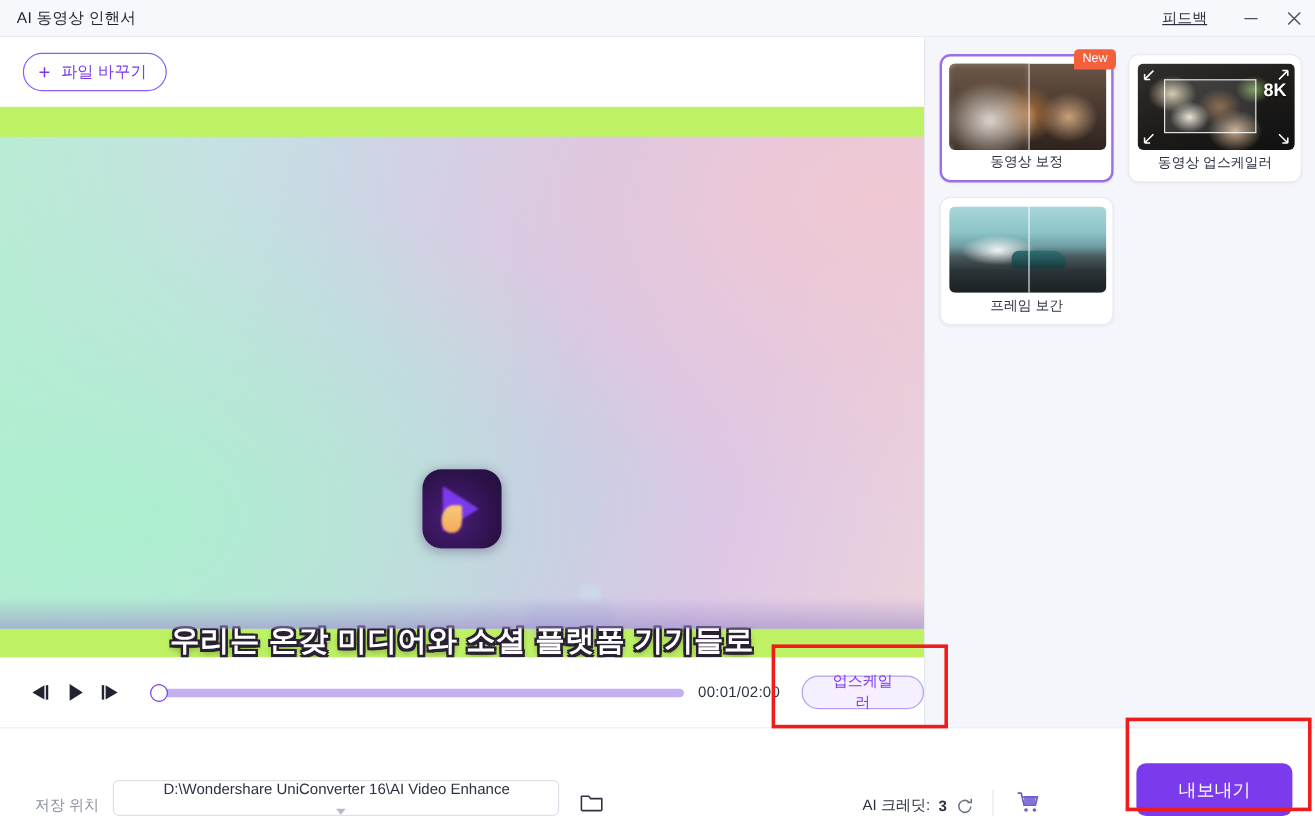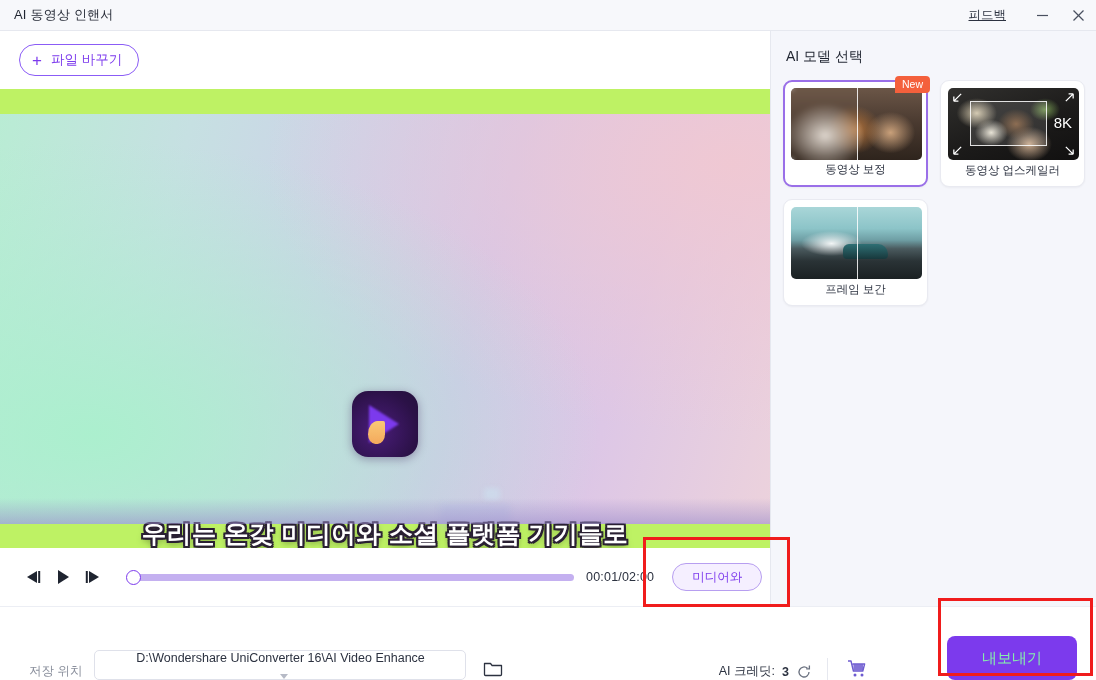--- a/index.html
+++ b/index.html
@@ -161,22 +161,22 @@
   .split {
     position: absolute; top: 0; bottom: 0; left: 50%; width: 1.5px;
     background: rgba(255,255,255,.85);
   }
   .badge-new {
     position: absolute; right: -4px; top: -6px; background: #f4603c;
     color: #ffffff; font-size: 10.5px; padding: 2px 7px; border-radius: 4px 4px 4px 0;
     line-height: 13px;
   }
   .badge-8k {
-    position: absolute; right: 7px; top: 26px; color: #ffffff;
-    font-size: 15px; font-weight: 400; text-shadow: 0 1px 2px rgba(0,0,0,.6);
+    position: absolute; right: 7px; top: 14px; color: #ffffff;
+    font-size: 15px; font-weight: 700; text-shadow: 0 1px 2px rgba(0,0,0,.6);
   }
   .corner { position: absolute; width: 11px; height: 11px; color: #ffffff; }
   .crop-rect {
     position: absolute; left: 22px; top: 13px; width: 77px; height: 45px;
     border: 1.4px solid rgba(255,255,255,.85); background: rgba(255,255,255,.12);
   }
   
   .img-pets {
     width: 100%; height: 100%;
     background:
@@ -249,21 +249,21 @@
   .credits {
     position: absolute; right: 284px; display: flex; align-items: center; gap: 7px;
     font-size: 12.5px; color: #2c3240; white-space: nowrap;
   }
   .credits b { font-weight: 700; }
   .refresh-btn { width: 16px; height: 16px; cursor: pointer; }
   .divider { position: absolute; right: 268px; width: 1px; height: 22px; background: #e6e8ef; }
   .cart-btn { position: absolute; right: 228px; width: 22px; height: 22px; cursor: pointer; }
   .export-btn {
     position: absolute; right: 19px; width: 130px; height: 44px; border: none;
-    border-radius: 8px; background: #7c3aed; color: #86efac; font-size: 15px;
+    border-radius: 8px; background: #7c3aed; color: #ffffff; font-size: 15px;
     cursor: pointer; font-family: inherit;
   }
 
   
   .redbox { position: absolute; border: 3px solid #f01c1c; pointer-events: none; }
   #redbox-preview { left: 643px; top: 537px; width: 147px; height: 70px; }
   #redbox-export  { left: 938px; top: 598px; width: 155px; height: 78px; }
 </style>
 </head>
 <body>
@@ -329,27 +329,26 @@
       </div>
 
       <div class="track-wrap">
         <div class="track"></div>
         <div class="thumb"></div>
       </div>
 
       <div class="timecode">00:01/02:00</div>
 
       <button class="preview-btn">
-        <span>미디어와</span>
+        <span>업스케일러</span>
       </button>
     </div>
   </div>
 
   <div class="panel">
-    <div class="panel-title">AI 모델 선택</div>
 
     <div class="cards">
 
       <div class="card selected">
         <div class="thumb-img">
           <div class="img-pets"></div>
             <div class="split"></div>
         </div>
         <div class="badge-new">New</div>
         <div class="card-label">동영상 보정</div>

